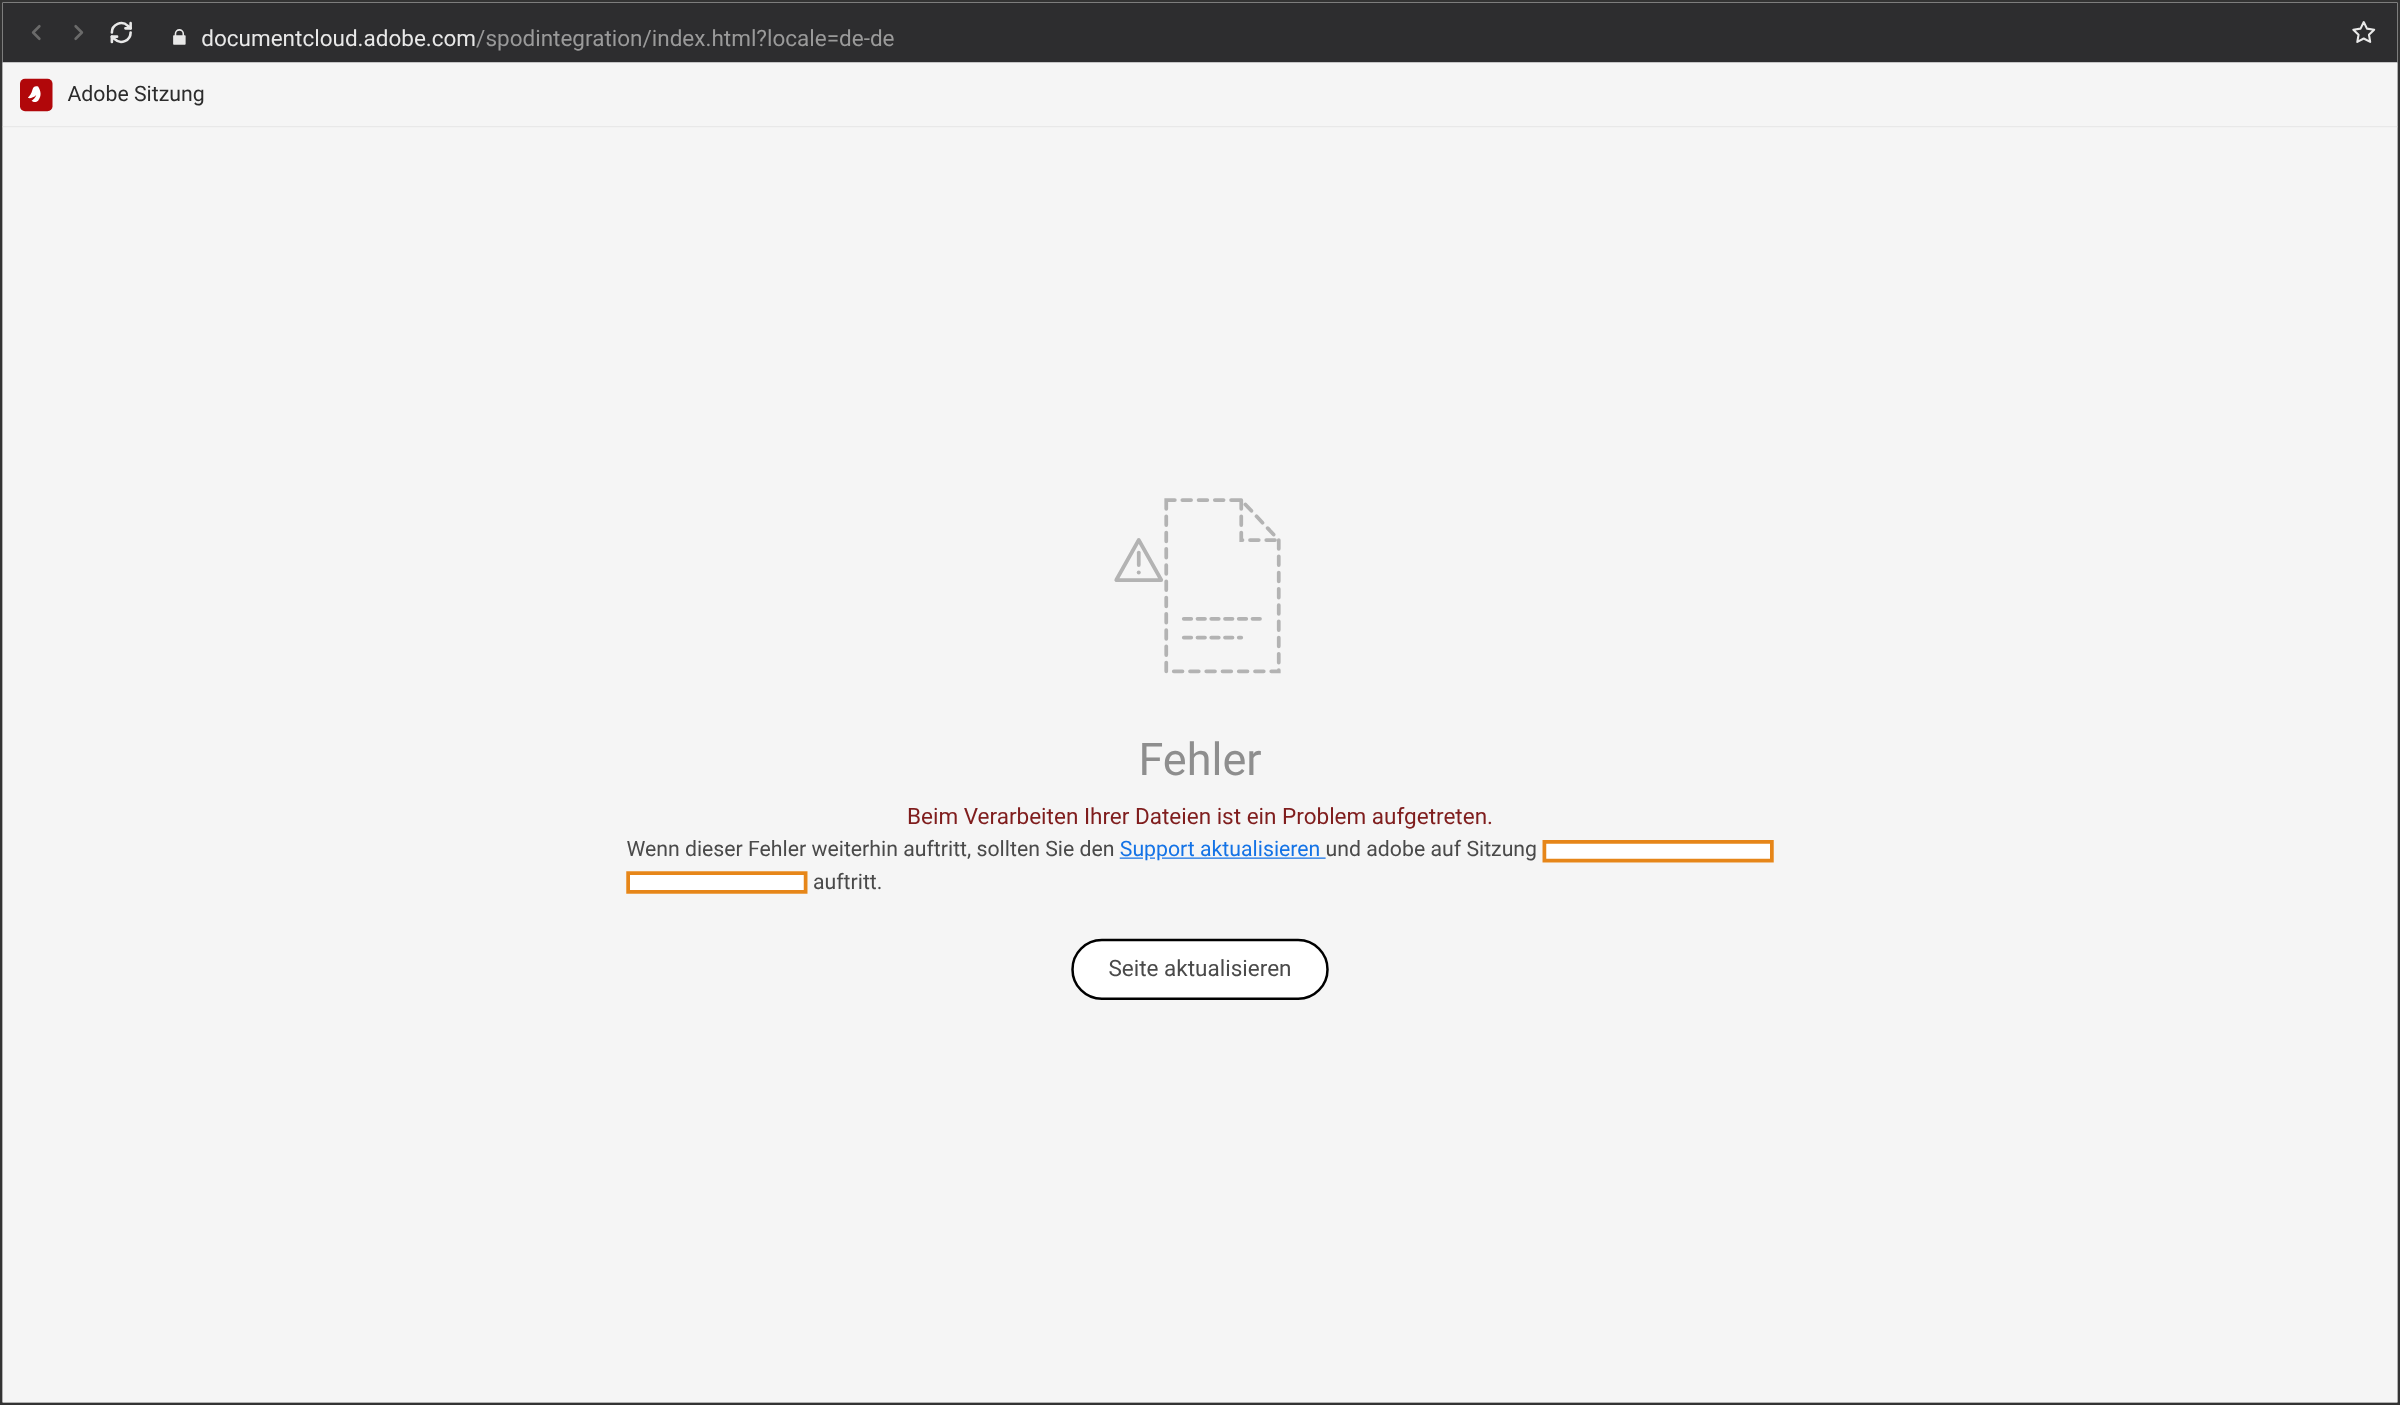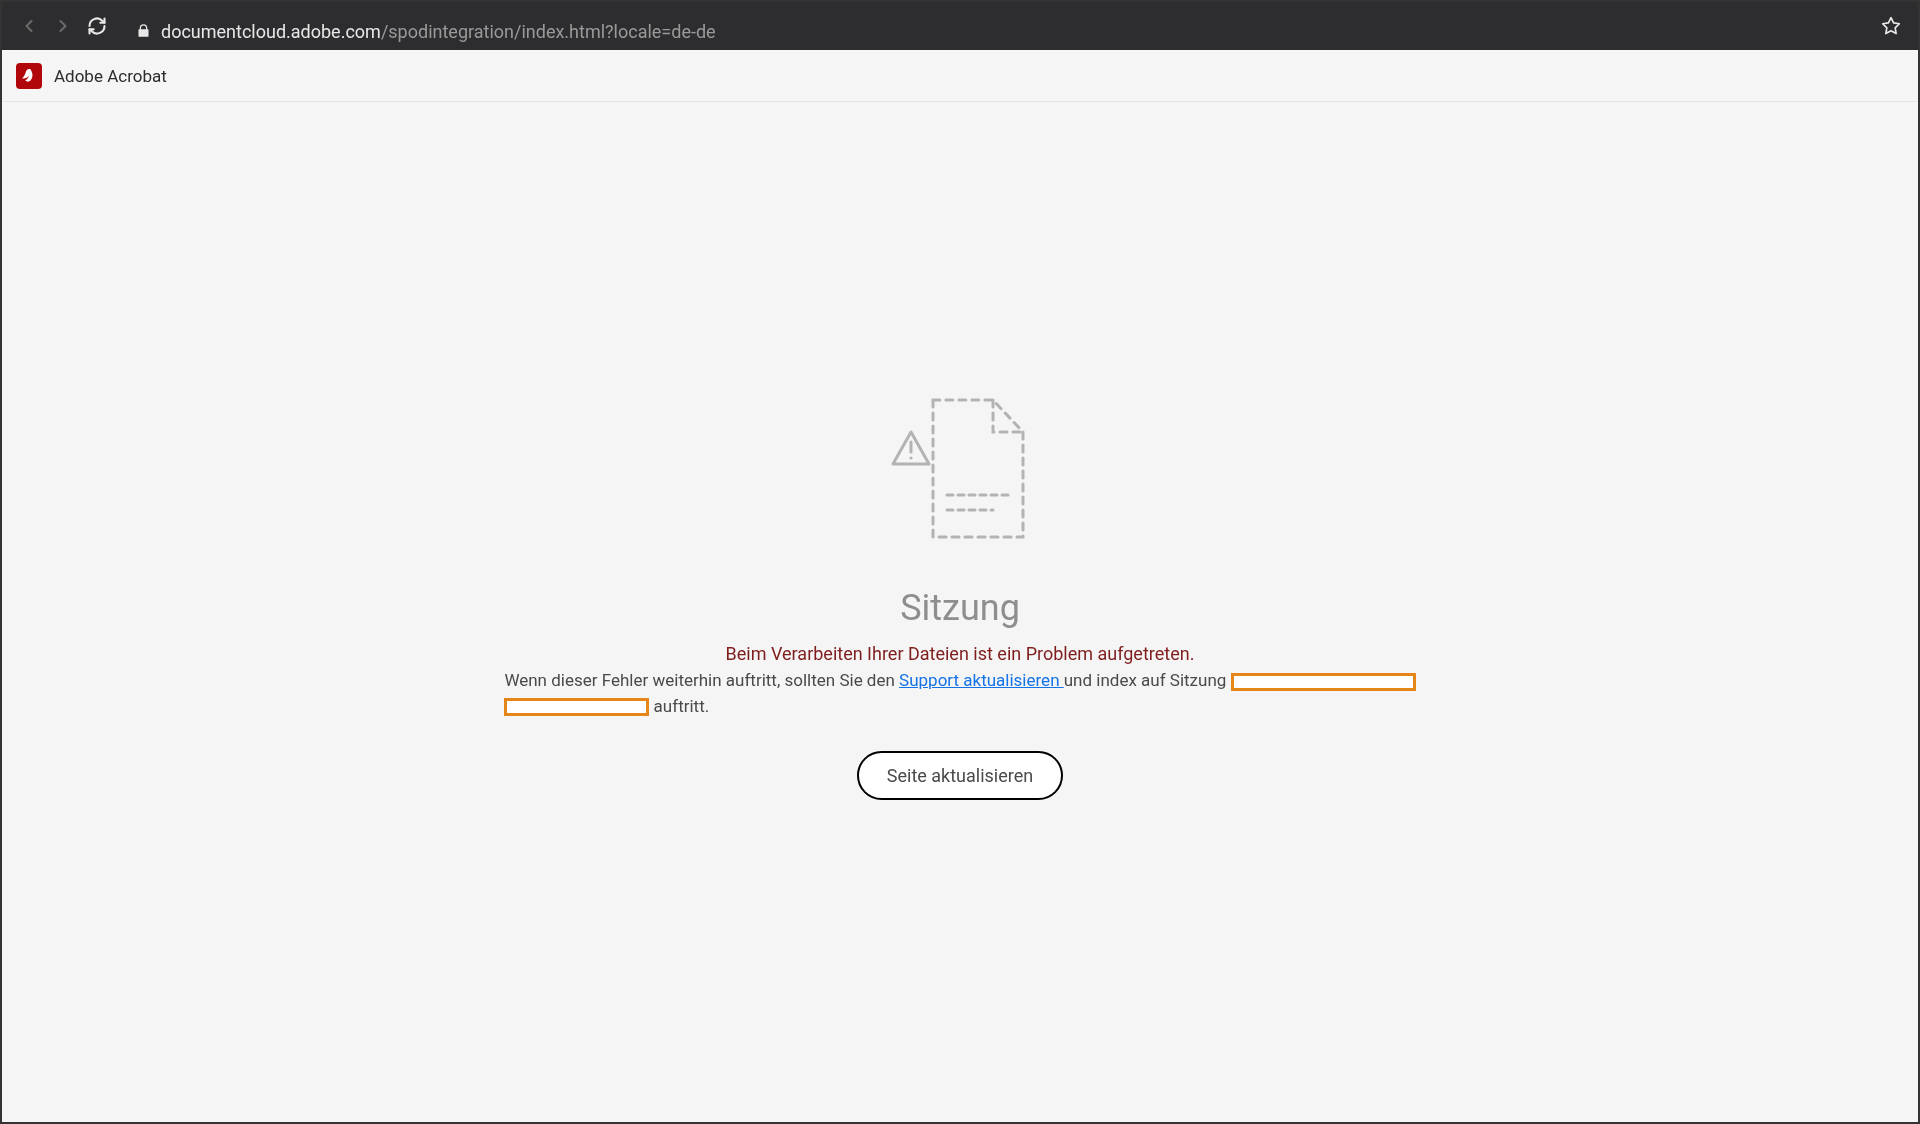--- a/index.html
+++ b/index.html
@@ -190,36 +190,36 @@
       </svg>
   </div>
 </div>
 
 <div class="app-header">
   <div class="app-logo">
     <svg width="18" height="18" viewBox="0 0 24 24" fill="#fff">
         <path d="M14 3c3 5 4 10 0 15-2 2-5 2-7 0 2-1 4-3 5-6-3 3-7 4-9 3 2-2 4-5 5-9 1-3 3-4 6-3z"></path>
       </svg>
   </div>
-  <div class="app-title">Adobe Acrobat</div>
+  <div class="app-title">Adobe Sitzung</div>
 </div>
 
 <div class="content-area">
   <div class="error-graphic">
     <svg width="150" height="155" viewBox="0 0 150 155" fill="none">
       <path d="M 48 8 L 48 145 L 138 145 L 138 40 L 108 8 Z" stroke="#b3b3b3" stroke-width="3" stroke-dasharray="7,6" stroke-linecap="round" fill="none"></path>
       <path d="M 108 8 L 108 40 L 138 40" stroke="#b3b3b3" stroke-width="3" stroke-dasharray="7,6" stroke-linecap="round" fill="none"></path>
       <line x1="62" y1="103" x2="124" y2="103" stroke="#b3b3b3" stroke-width="3" stroke-dasharray="6,5" stroke-linecap="round"></line>
       <line x1="62" y1="118" x2="108" y2="118" stroke="#b3b3b3" stroke-width="3" stroke-dasharray="6,5" stroke-linecap="round"></line>
       <path d="M 26 40 L 8 72 L 44 72 Z" stroke="#b3b3b3" stroke-width="3" stroke-linejoin="round" fill="#f5f5f5"></path>
       <line x1="26" y1="50" x2="26" y2="60" stroke="#b3b3b3" stroke-width="3" stroke-linecap="round"></line>
       <circle cx="26" cy="66" r="1.6" fill="#b3b3b3"></circle>
     </svg>
   </div>
-  <h1 class="error-heading">Sitzung</h1>
+  <h1 class="error-heading">Fehler</h1>
   <p class="error-subtext">Beim Verarbeiten Ihrer Dateien ist ein Problem aufgetreten.</p>
   <p class="error-details">
-    <span>Wenn dieser Fehler weiterhin auftritt, sollten Sie den </span><a class="support-link">Support aktualisieren </a><span>und index auf Sitzung</span>
+    <span>Wenn dieser Fehler weiterhin auftritt, sollten Sie den </span><a class="support-link">Support aktualisieren </a><span>und adobe auf Sitzung</span>
     <span class="redacted-box wide"></span><br>
     <span class="redacted-box medium"></span><span> auftritt.</span>
   </p>
   <button class="refresh-button">Seite aktualisieren</button>
 </div>
 
 </body></html>

